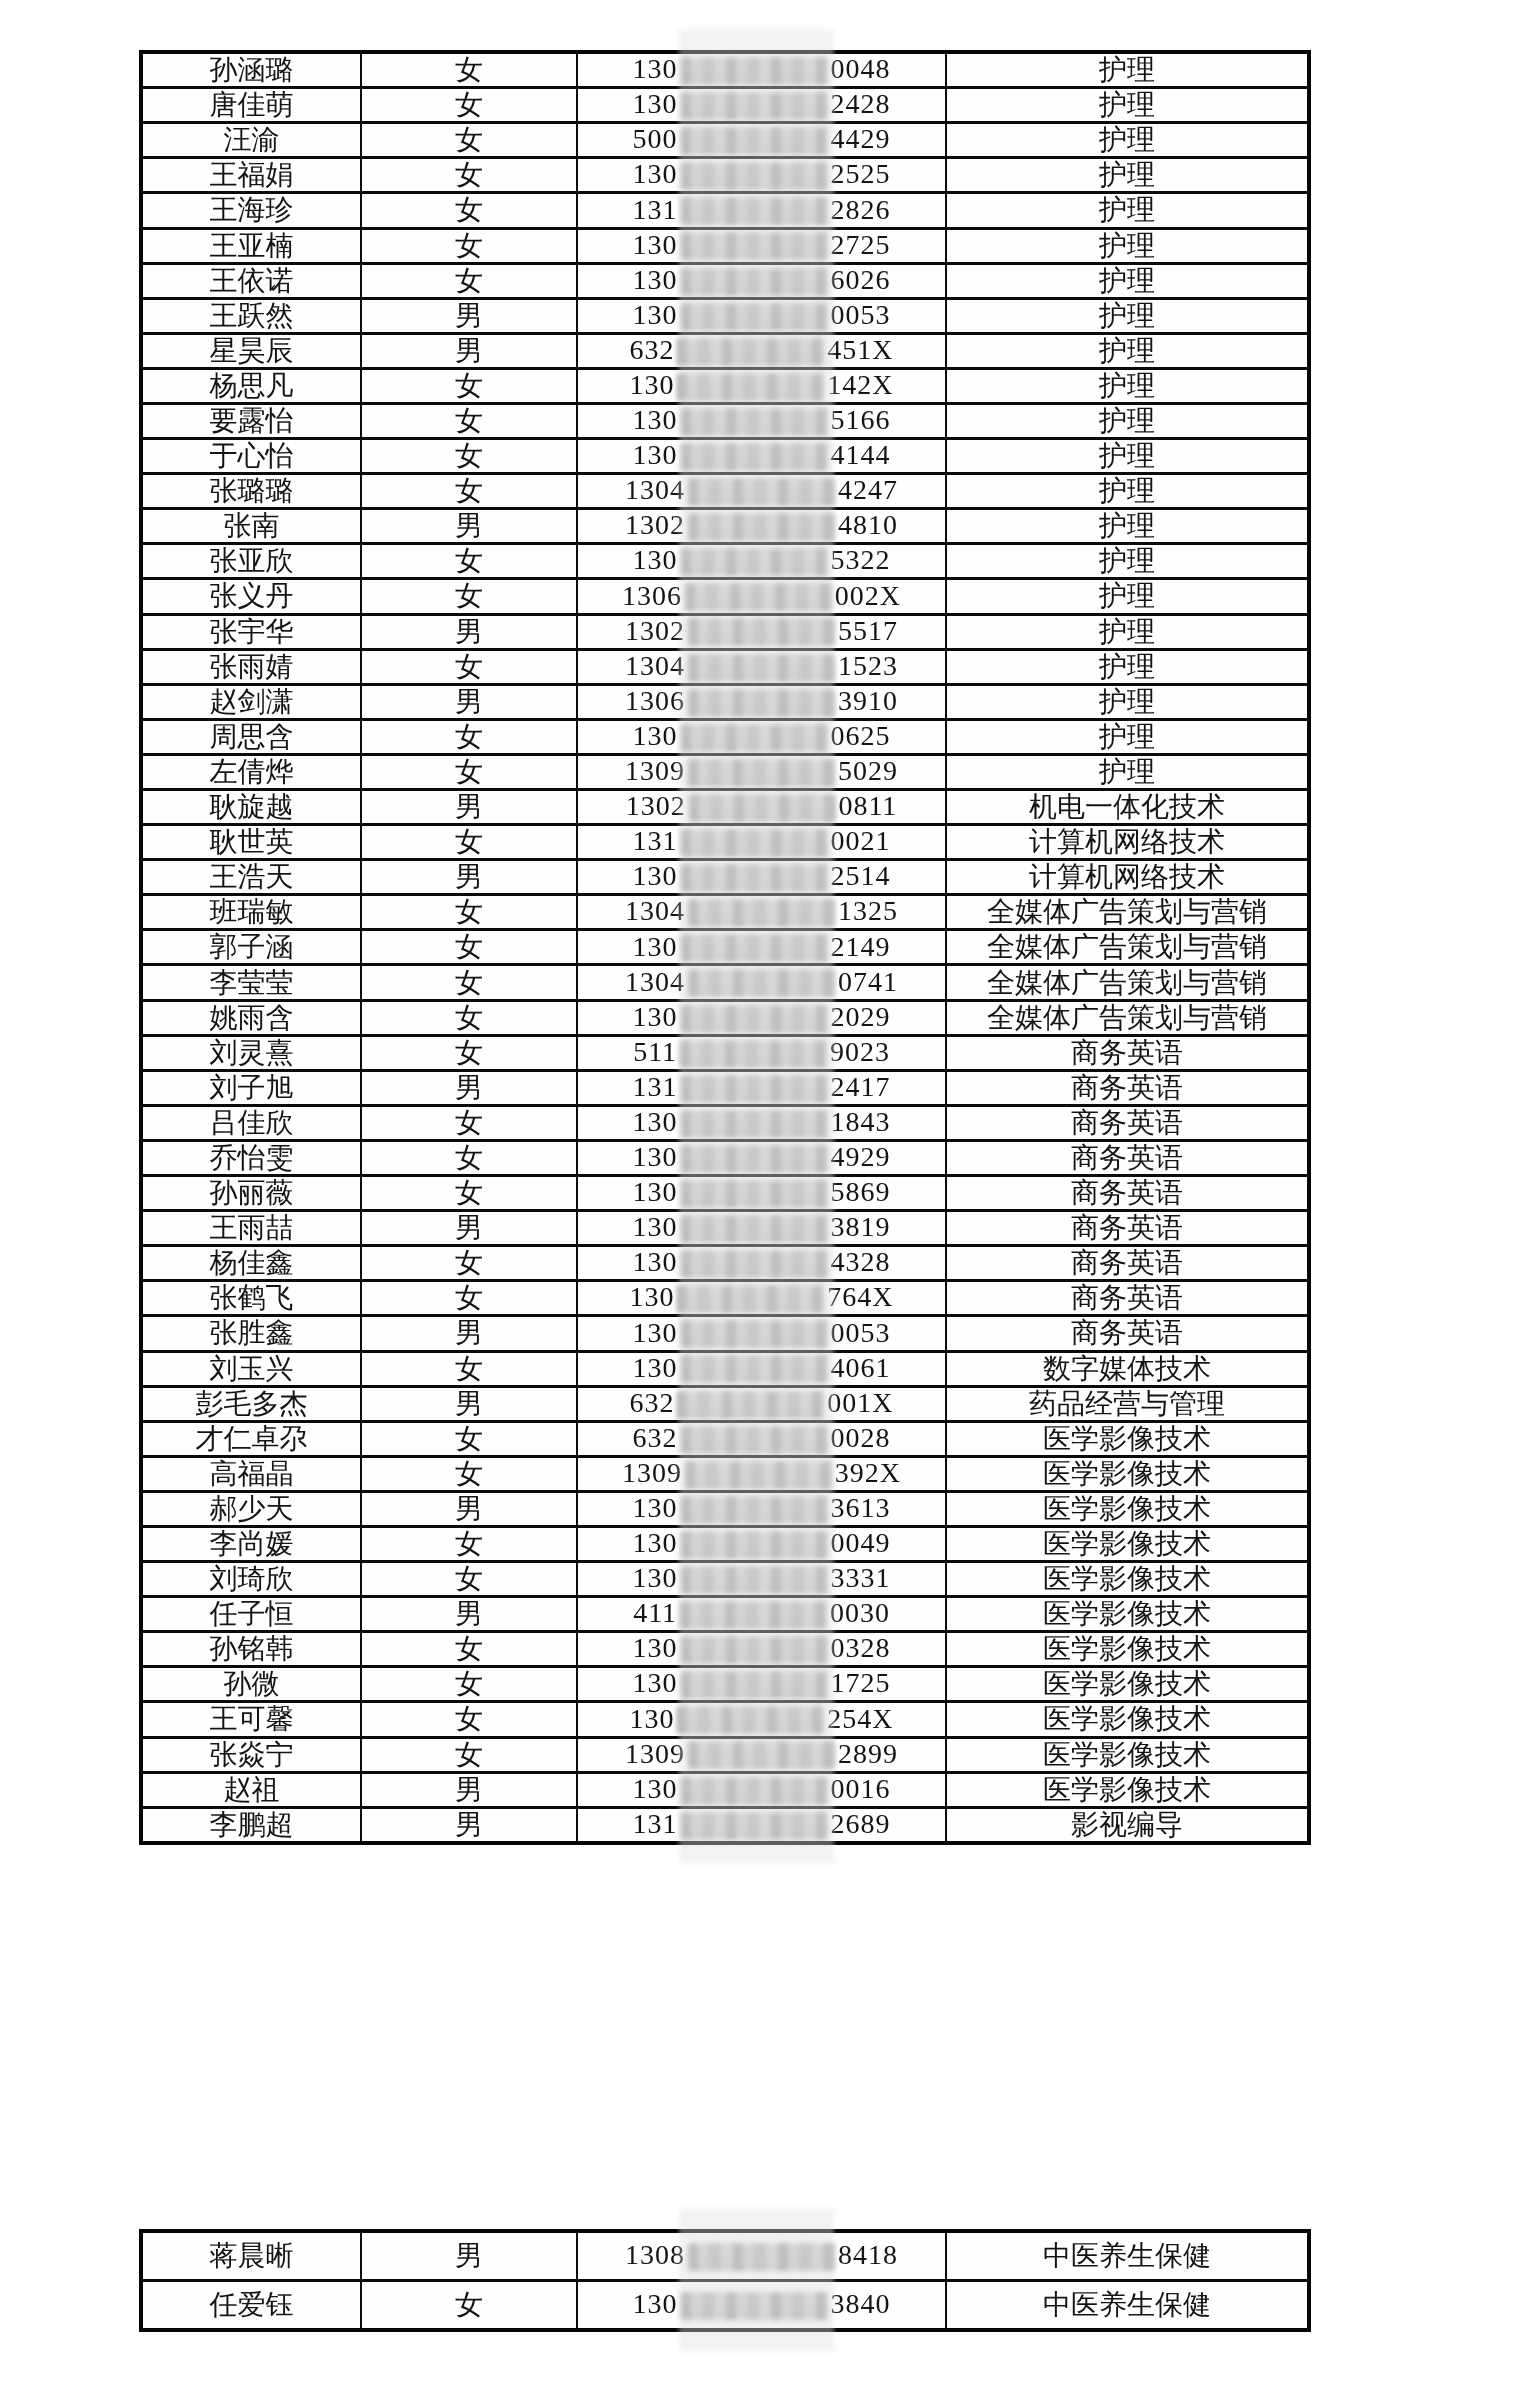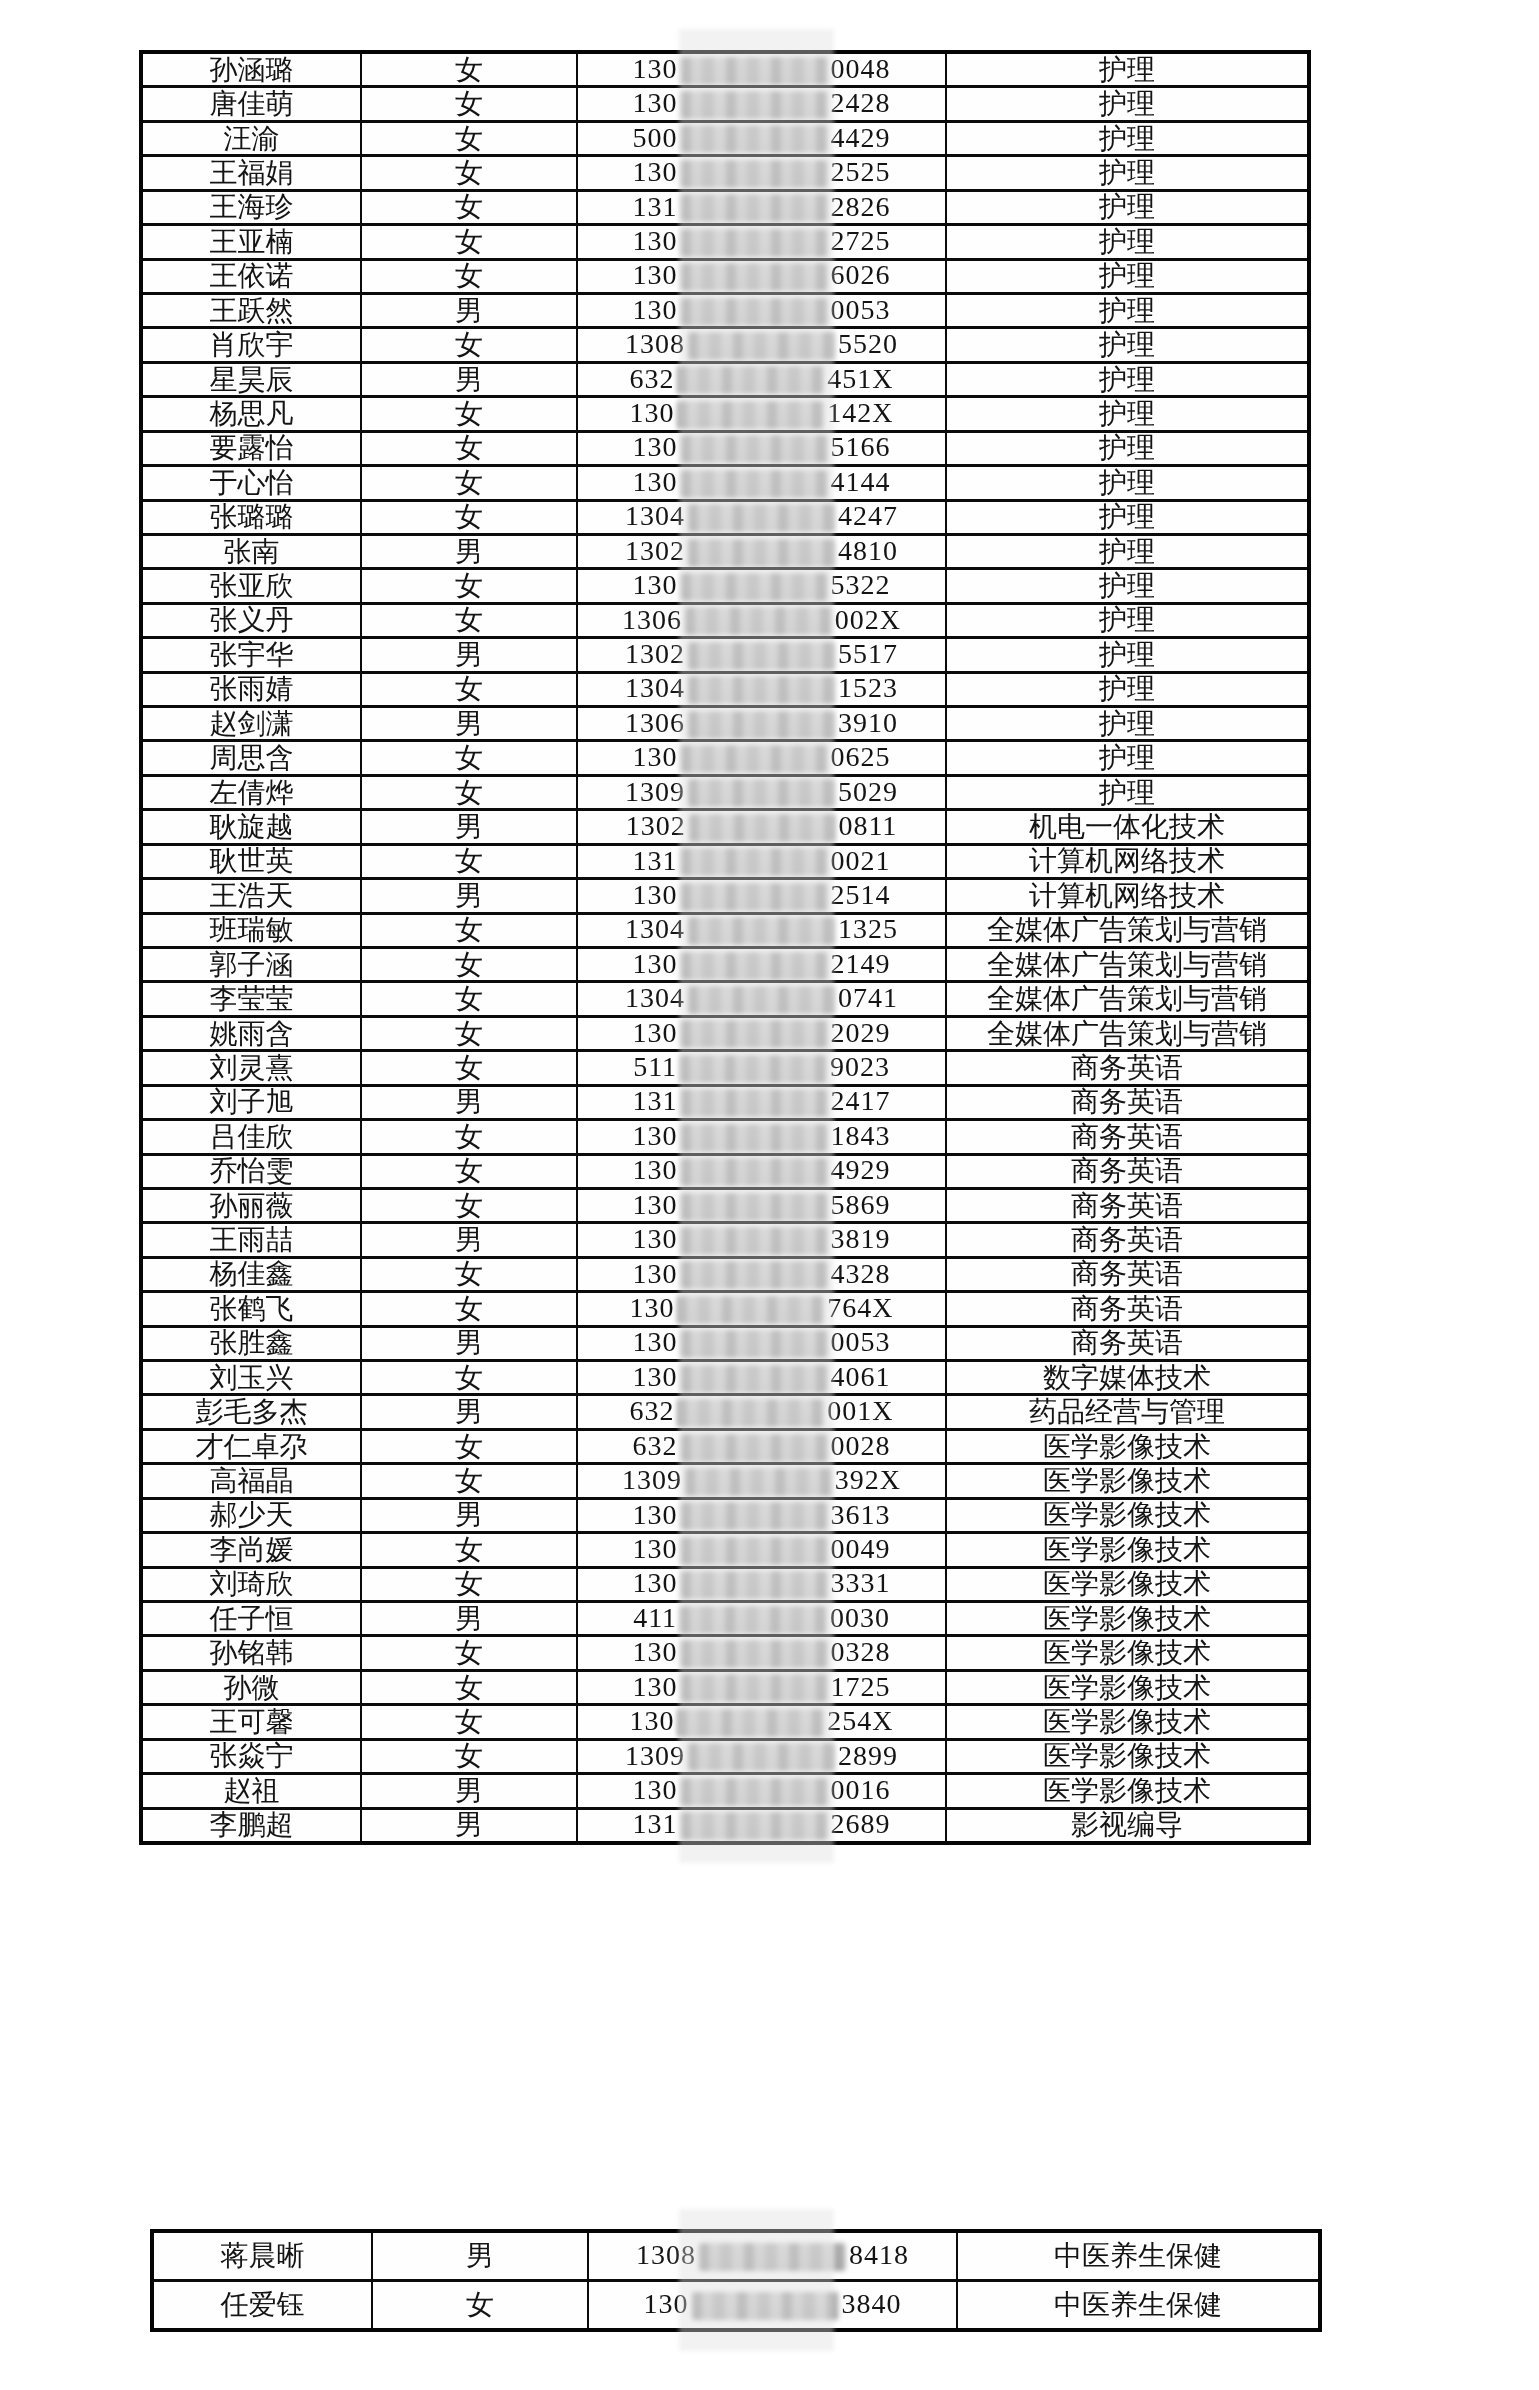--- a/index.html
+++ b/index.html
@@ -15,21 +15,21 @@
 
   table.roster{
     position:absolute;
     left:139px;
     width:1168px;
     border-collapse:collapse;
     table-layout:fixed;
     background:#fefefe;
   }
   table.roster.main{top:50px;height:1795px;}
-  table.roster.bottom{top:2229px;height:103px;margin-left:11px;}
+  table.roster.bottom{top:2229px;height:103px;}
 
   table.roster td{
     border-left:2.9px solid #0b0b0b;
     border-right:2.9px solid #0b0b0b;
     border-top:3.9px solid #0b0b0b;
     border-bottom:3.9px solid #0b0b0b;
     text-align:center;
     vertical-align:middle;
     font-size:28px;
     line-height:1;
@@ -140,26 +140,20 @@
         </tr>
 
         <tr>
           <td class="name-cell">王跃然</td>
           <td class="gender-cell">男</td>
           <td class="id-cell"><span>130</span><span class="censor"></span><span>0053</span></td>
           <td class="major-cell">护理</td>
         </tr>
 
 
-        <tr>
-          <td class="name-cell">肖欣宇</td>
-          <td class="gender-cell">女</td>
-          <td class="id-cell"><span>1308</span><span class="censor"></span><span>5520</span></td>
-          <td class="major-cell">护理</td>
-        </tr>
 
         <tr>
           <td class="name-cell">星昊辰</td>
           <td class="gender-cell">男</td>
           <td class="id-cell"><span>632</span><span class="censor"></span><span>451X</span></td>
           <td class="major-cell">护理</td>
         </tr>
 
         <tr>
           <td class="name-cell">杨思凡</td>

